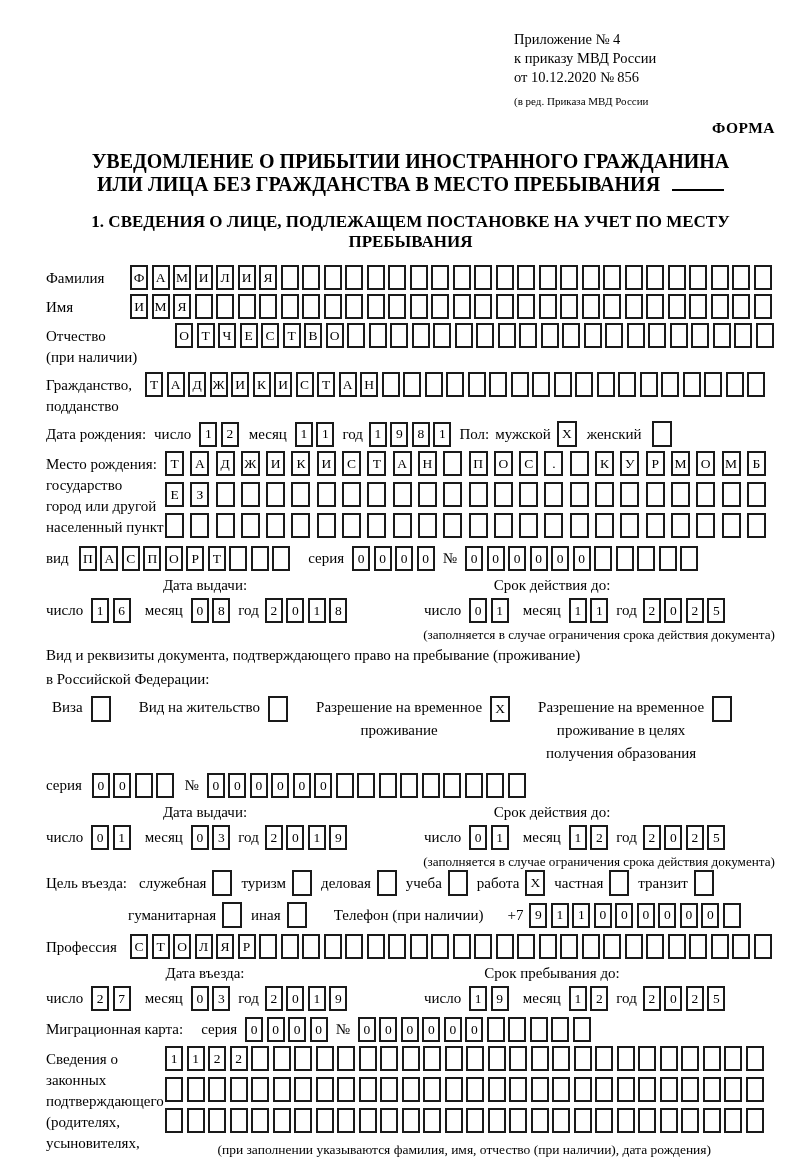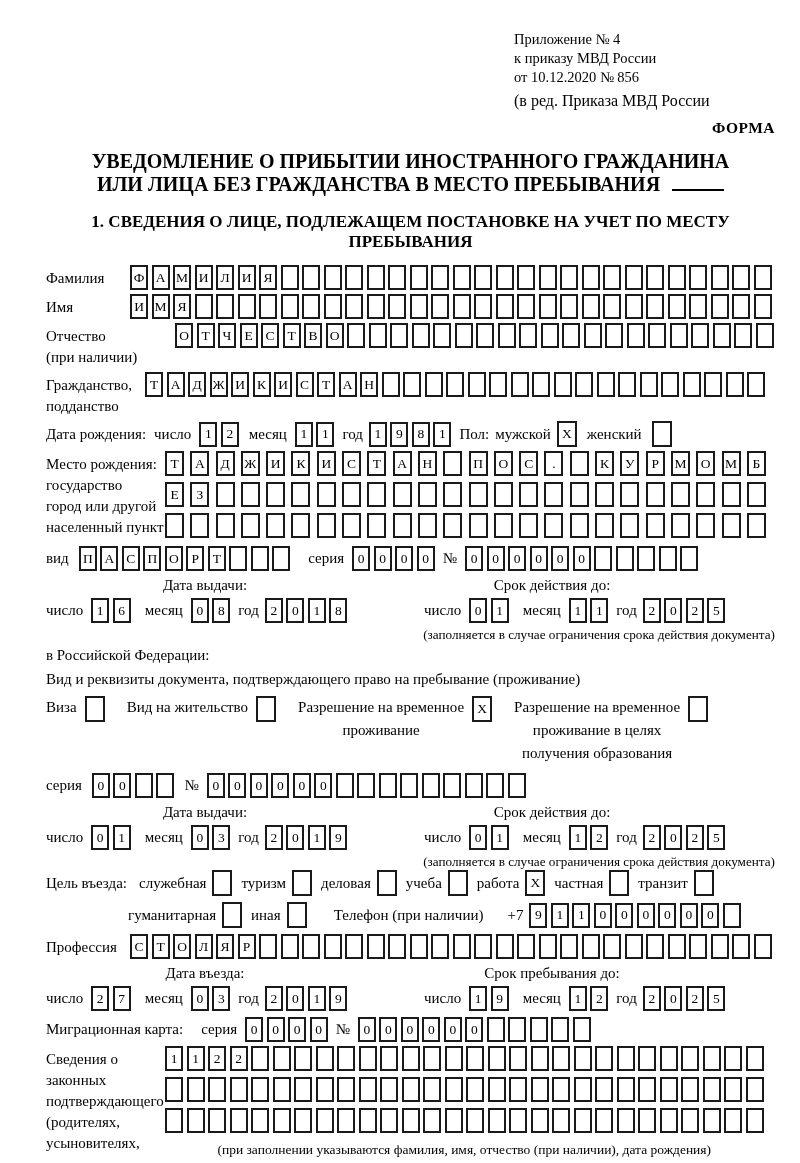--- a/index.html
+++ b/index.html
@@ -1,20 +1,20 @@
 <!DOCTYPE html>
 <html><head>
 <meta charset="utf-8">
 <style>
   html,body{margin:0;padding:0;background:#ffffff;color:#000;}
   body{width:800px;height:1163px;overflow:hidden;font-family:"Liberation Serif",serif;}
   .page{box-sizing:border-box;width:800px;height:1163px;padding:30px 25px 0 46px;}
 
   .hdr{margin-left:468px;font-size:14.5px;line-height:19px;}
-  .hdr .sub{font-size:16px;line-height:18px;}
+  .hdr .sub{font-size:11px;line-height:18px;}
   .hdr .sub1{margin-top:5px;}
   .forma{font-weight:bold;text-align:right;margin-top:9px;font-size:15.5px;letter-spacing:.5px;}
   .title{margin-top:13px;font-weight:bold;text-align:center;font-size:20px;line-height:23px;}
   .uline{display:inline-block;width:52px;border-bottom:2px solid #000;height:2px;margin-left:12px;}
   .sec{margin-top:16px;font-weight:bold;text-align:center;font-size:17px;}
 
   .form{margin-top:13px;font-size:15px;}
   .frow{display:flex;align-items:flex-start;margin-bottom:4px;}
   .lbl{flex:0 0 auto;line-height:21px;padding-top:3px;}
   .w84{width:84px;}.w129{width:129px;}.w99{width:99px;}.w119{width:119px;}
@@ -40,21 +40,21 @@
   .dhead{text-align:center;line-height:20px;}
   .dleft .dhead{padding-right:60px;}
   .dright .dhead{padding-right:95px;}
   .dline{display:flex;align-items:center;margin-top:3px;}
   .note-r{text-align:right;font-size:13.2px;margin-top:3px;line-height:17px;}
 
   .intro{line-height:24px;}
   .opts{display:flex;align-items:flex-start;margin:5px 0 8px;}
   .opt{display:flex;align-items:flex-start;}
   .opt+.opt{margin-left:22px;}
-  .olbl{white-space:pre-line;text-align:center;line-height:23px;}
+  .olbl{white-space:pre-line;text-align:center;line-height:23px;margin-left:6px;}
   .opt .cells{margin-left:8px;margin-top:0;}
 
   .purpose{display:flex;align-items:center;margin-bottom:6px;}
   .purpose .t{margin-right:6px;}
   .purpose .cells{margin-right:9px;}
   .indent{margin-left:82px;}
 
   .repcol{display:flex;flex-direction:column;gap:6px;}
   .note-c{text-align:center;font-size:13.5px;margin-top:9px;}
 </style>
@@ -426,22 +426,22 @@
               <span class="cell">2</span>
               <span class="cell">0</span>
               <span class="cell">2</span>
               <span class="cell">5</span>
             </span>
         </div>
       </div>
     </div>
     <div class="note-r">(заполняется в случае ограничения срока действия документа)</div>
 
+    <div class="intro">Вид и реквизиты документа, подтверждающего право на пребывание (проживание)</div>
     <div class="intro">в Российской Федерации:</div>
-    <div class="intro">Вид и реквизиты документа, подтверждающего право на пребывание (проживание)</div>
 
     <div class="opts">
       <div class="opt">
         <span class="olbl">Виза</span>
         <span class="cells big">
             <span class="cell"></span>
           </span>
       </div>
       <div class="opt">
         <span class="olbl">Вид на жительство</span>

